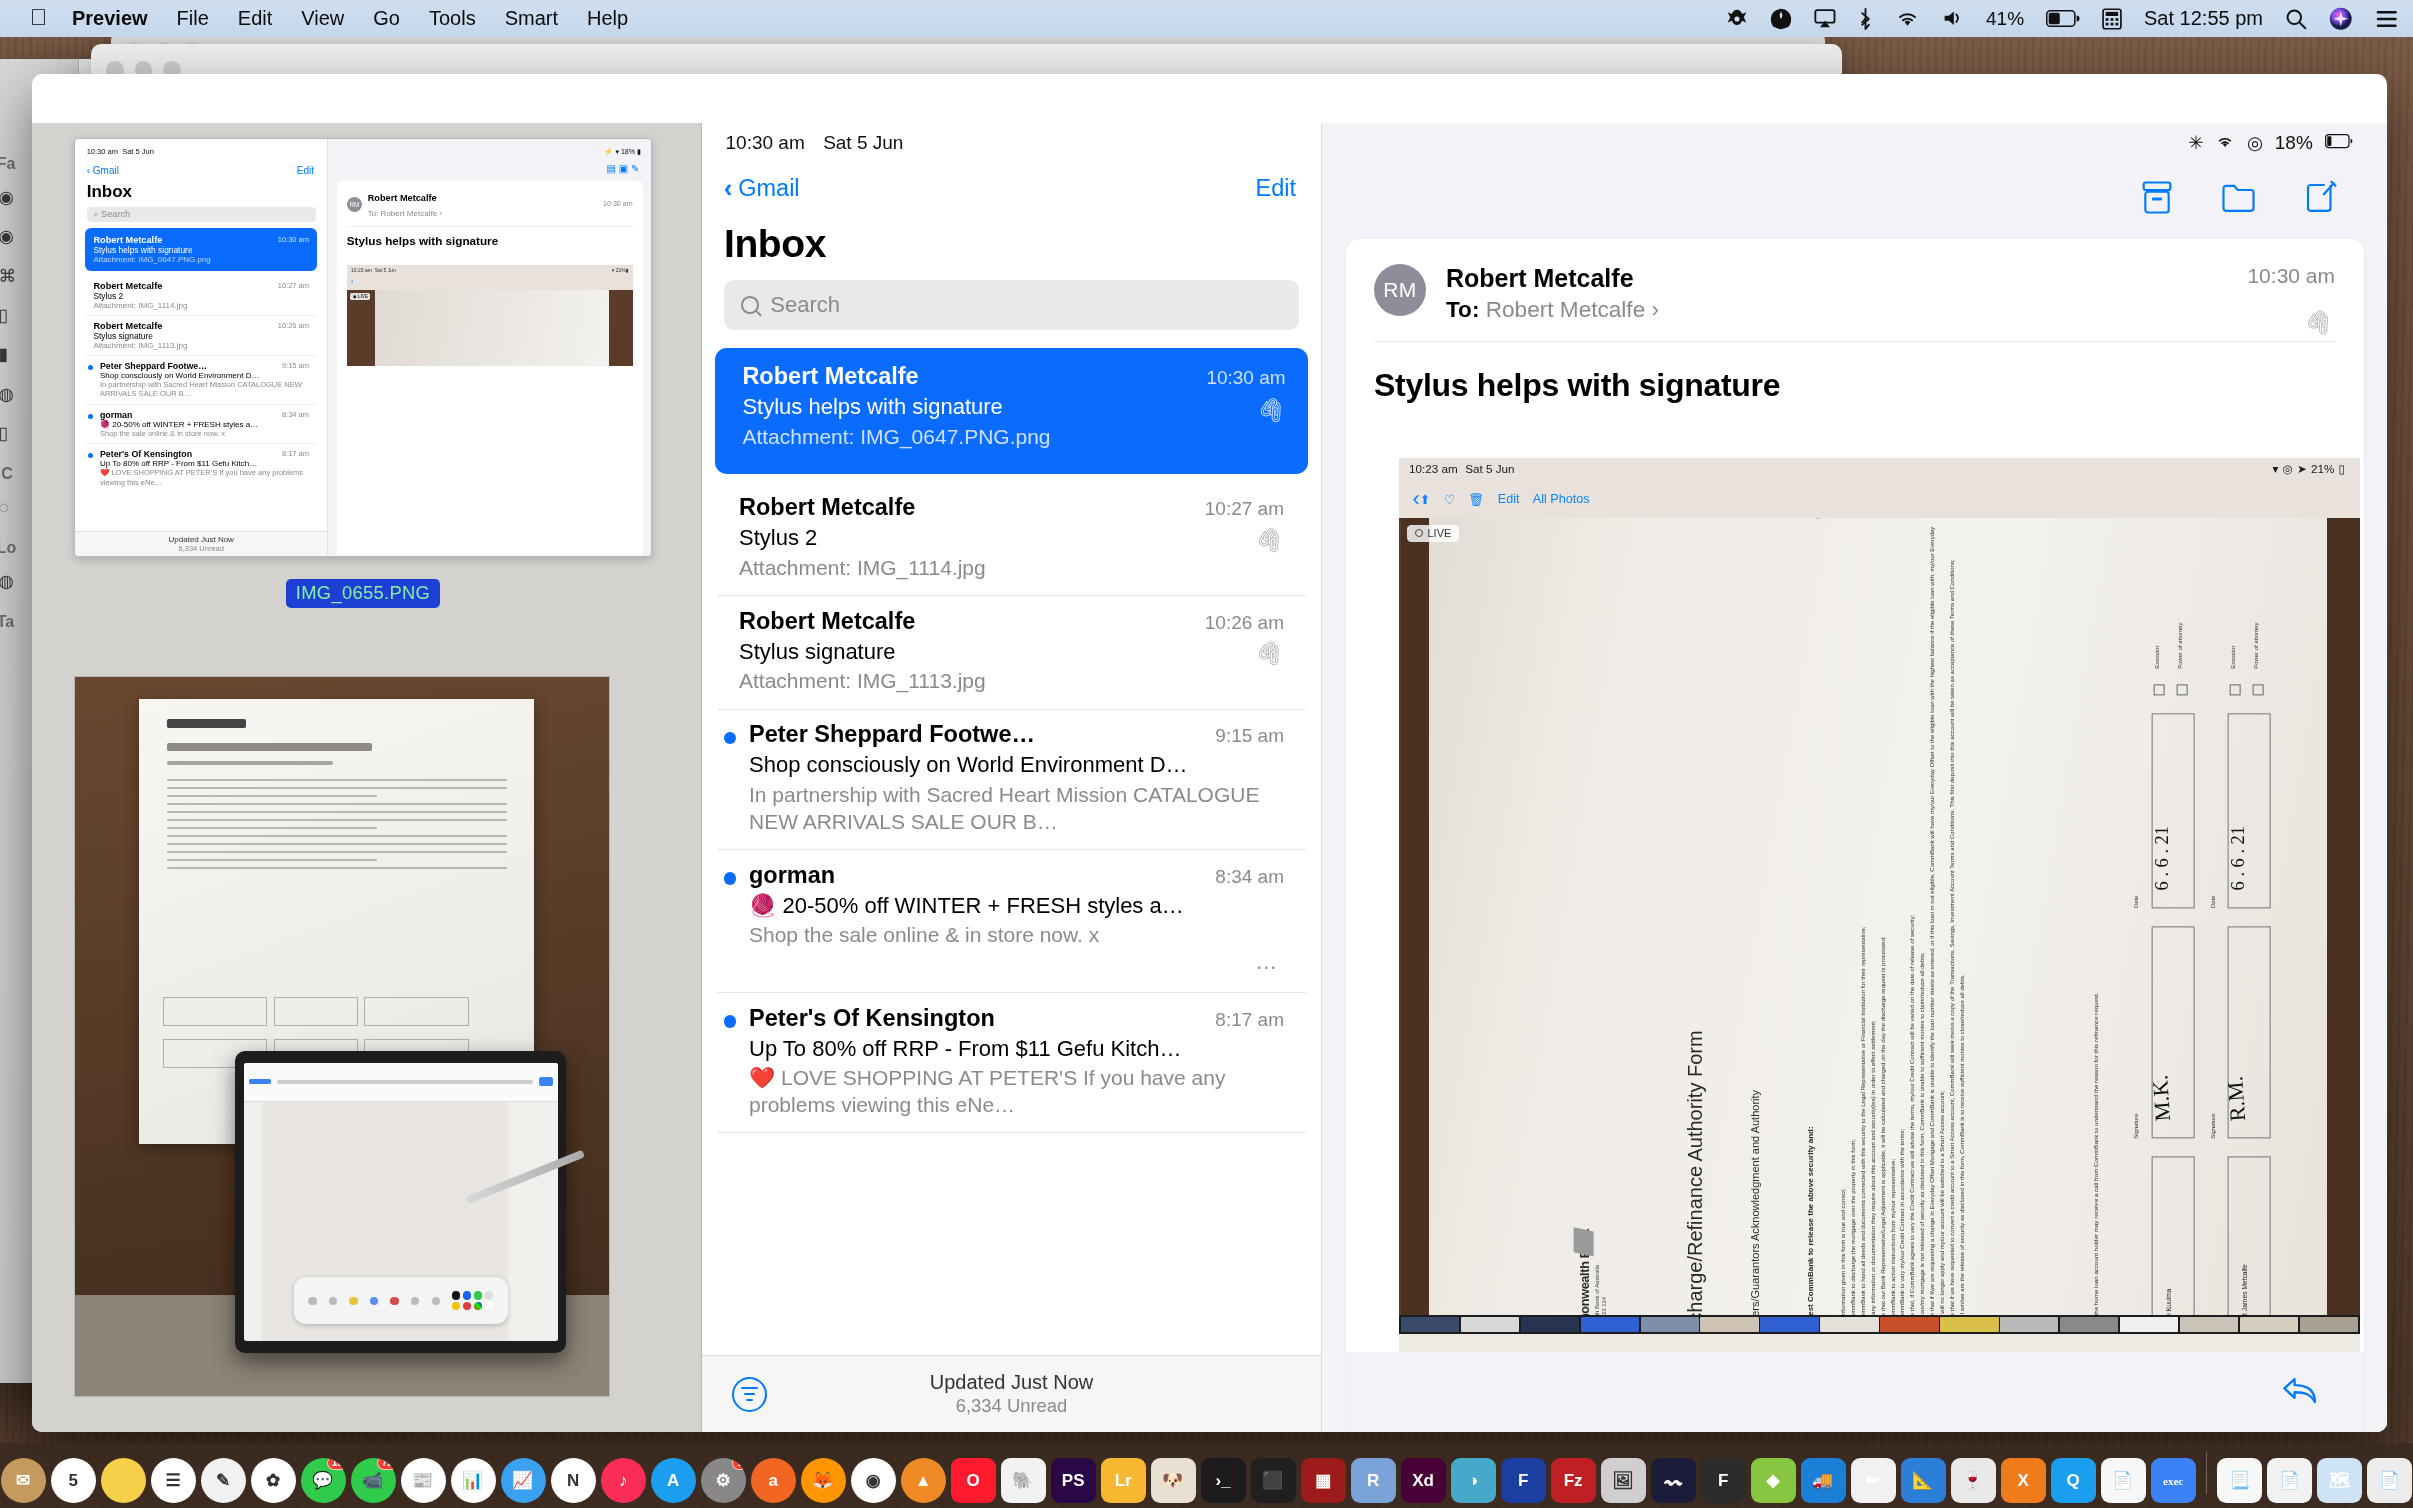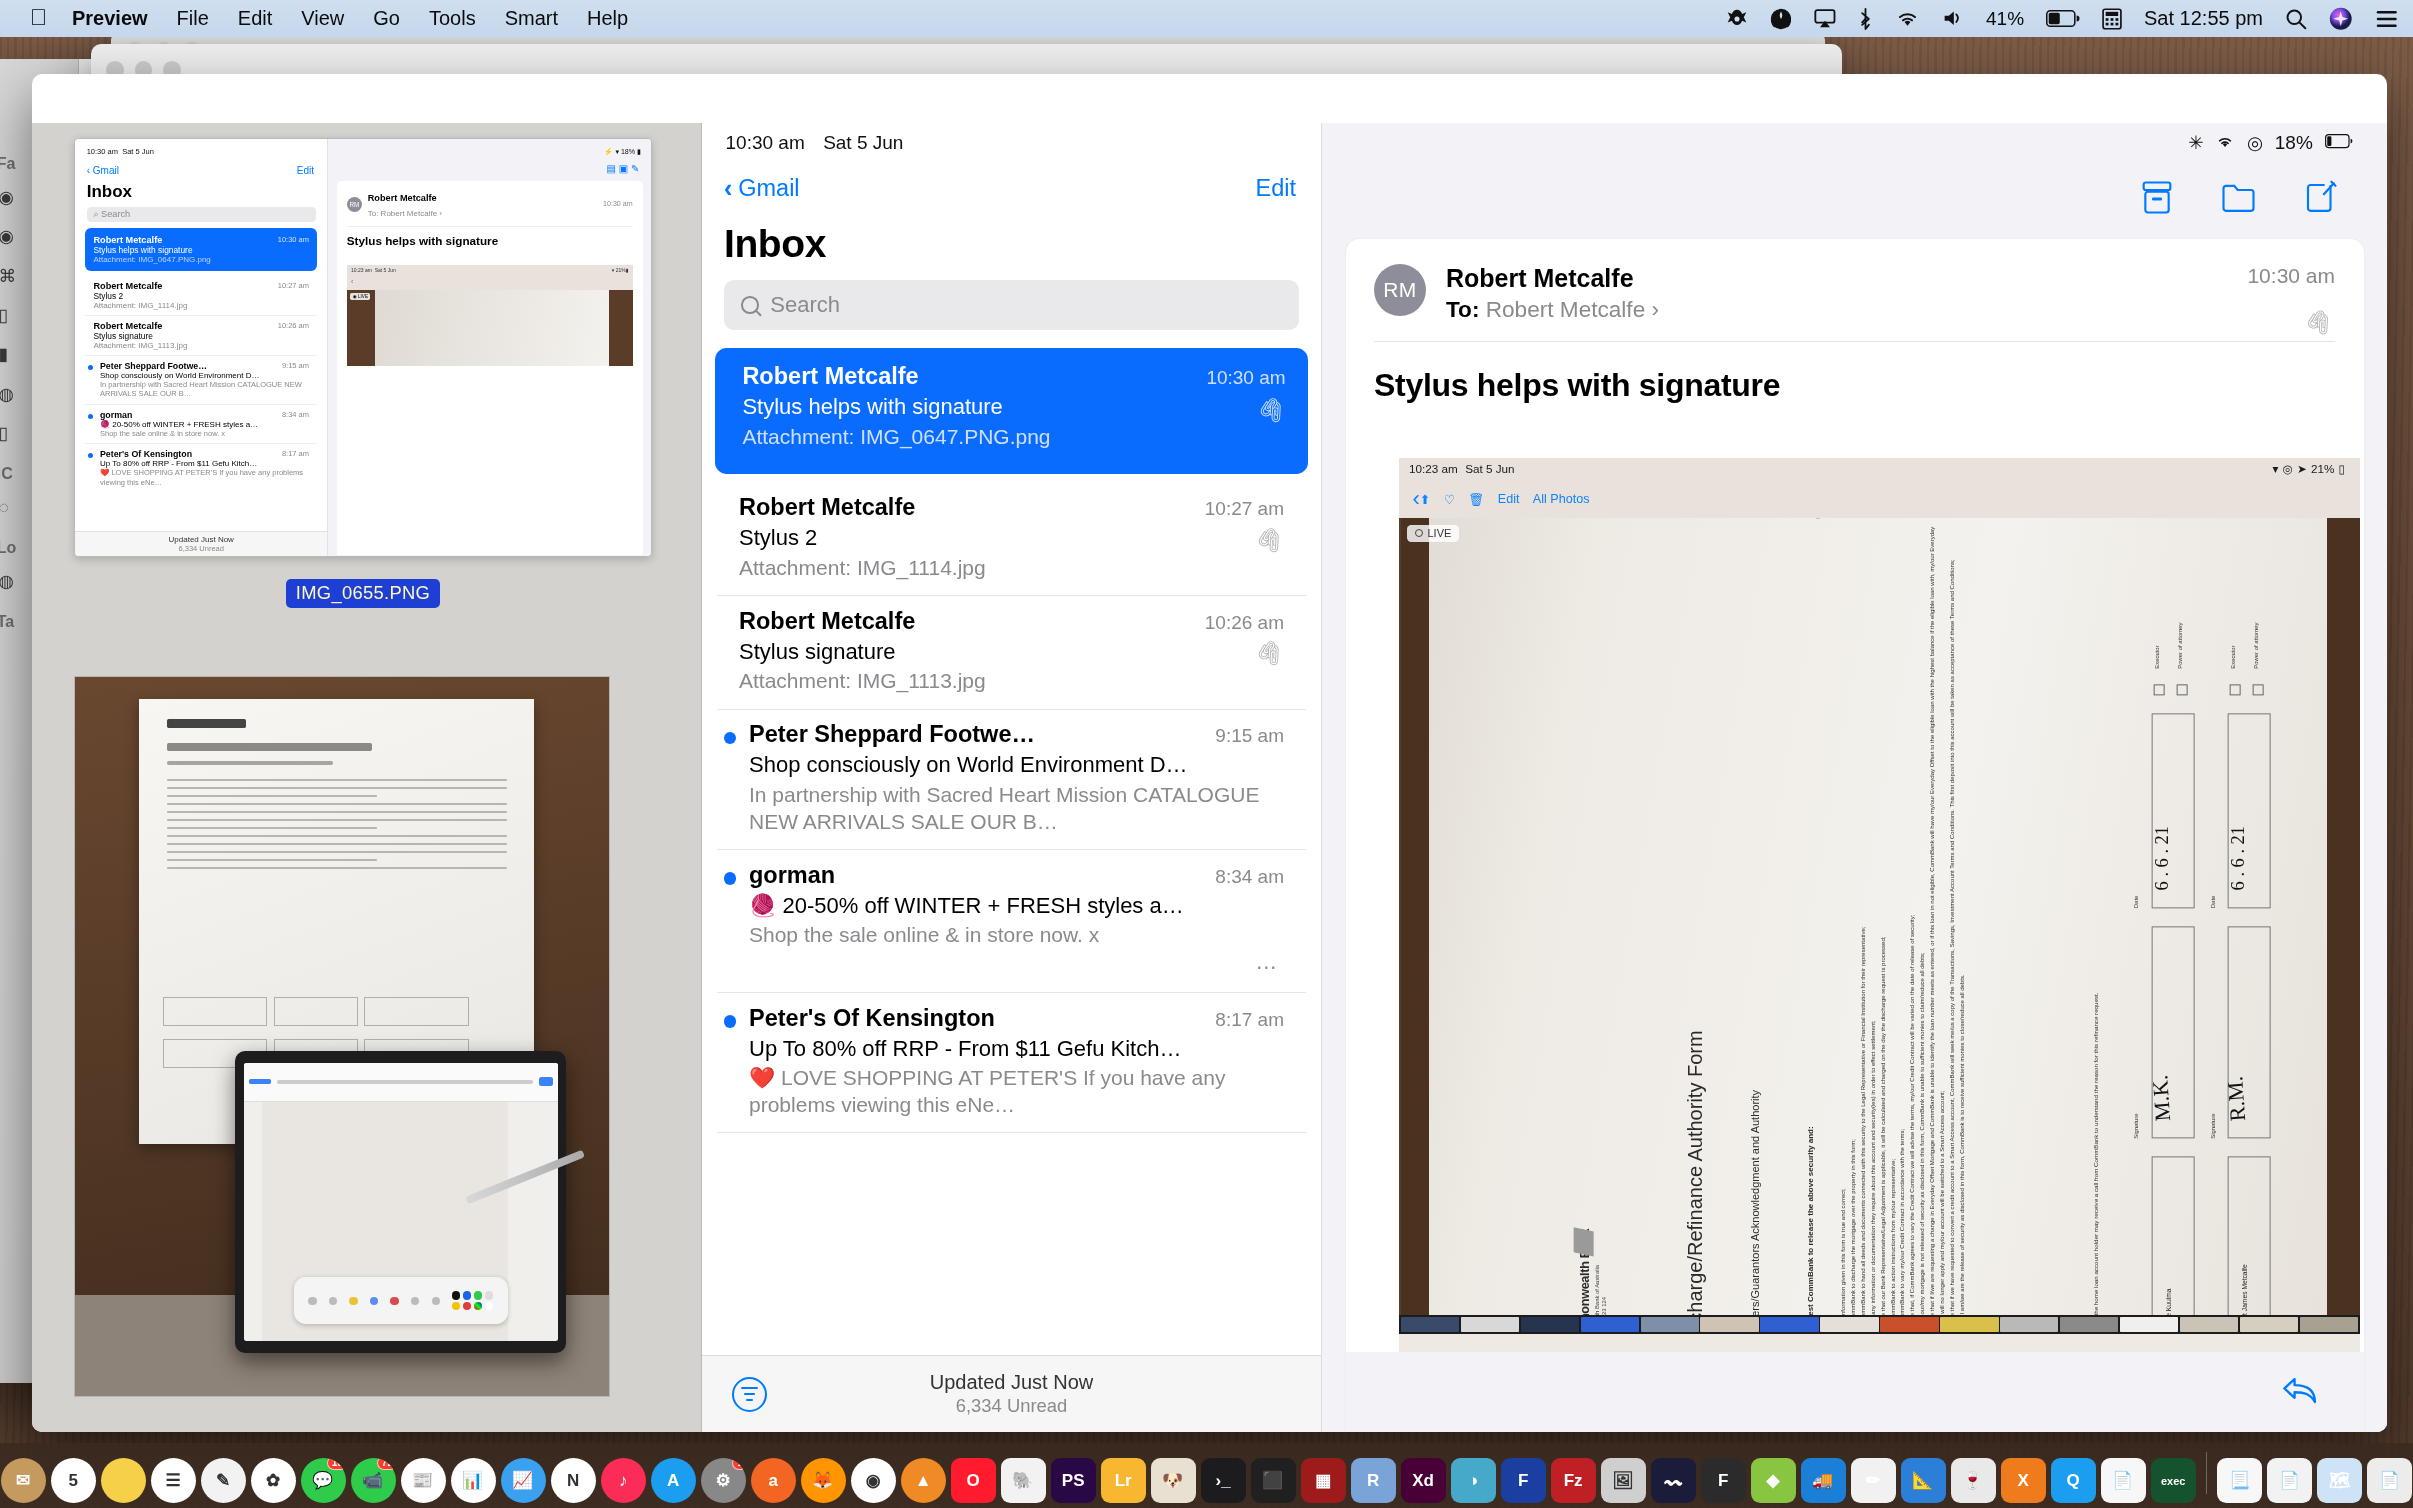--- a/index.html
+++ b/index.html
@@ -134,21 +134,21 @@
   }
   .thumb-wrap { position:absolute; left: 42px; top: 15px; width: 578px; }
   .thumb-card {
     width: 578px; height: 419px; background: #f1f1f1;
     border: 0.8px solid #b9b9b9; border-radius: 5px;
     box-shadow: 0 2.5px 8.4px rgba(0,0,0,.18);
     overflow: hidden; position: relative;
   }
   .thumb-label {
     margin: 22px auto 5px; display: table; padding: 3.4px 10px;
-    background: #1d3fd3; color: #fef9c3; border-radius: 5px;
+    background: #1d3fd3; color: #86efac; border-radius: 5px;
     font-size: 18.4px; letter-spacing: 0.3px;
   }
   .thumb2 {
     position: absolute; left: 42px; top: 553px; width: 536px; height: 721px;
     border: 0.8px solid #b5b5b5; overflow: hidden; background:#4a3526;
   }
 
   
   .prev-main { flex: 1; background: #f2f2f2; position: relative; overflow: hidden; }
 
@@ -1126,21 +1126,21 @@
       </div>
       <div class="dk" style="background: rgb(240, 123, 28);">
         <span style="font-size: 17px; color: rgb(255, 255, 255);">X</span>
       </div>
       <div class="dk" style="background: rgb(27, 157, 240);">
         <span style="font-size: 17px; color: rgb(255, 255, 255);">Q</span>
       </div>
       <div class="dk" style="background: rgb(247, 247, 247);">
         <span style="font-size: 17px; color: rgb(51, 51, 51);">📄</span>
       </div>
-      <div class="dk" style="background: #14532d;">
+      <div class="dk" style="background: #3b82f6; font-family: Liberation Serif, serif;">
         <span style="font-size: 11px; color: rgb(255, 255, 255);">exec</span>
       </div>
       <div class="dk-sep"></div>
       <div class="dk" style="background: rgb(247, 247, 247);">
         <span style="font-size: 17px; color: rgb(51, 51, 51);">📃</span>
       </div>
       <div class="dk" style="background: rgb(242, 242, 242);">
         <span style="font-size: 17px; color: rgb(51, 51, 51);">📄</span>
       </div>
       <div class="dk" style="background: rgb(207, 227, 247);">

